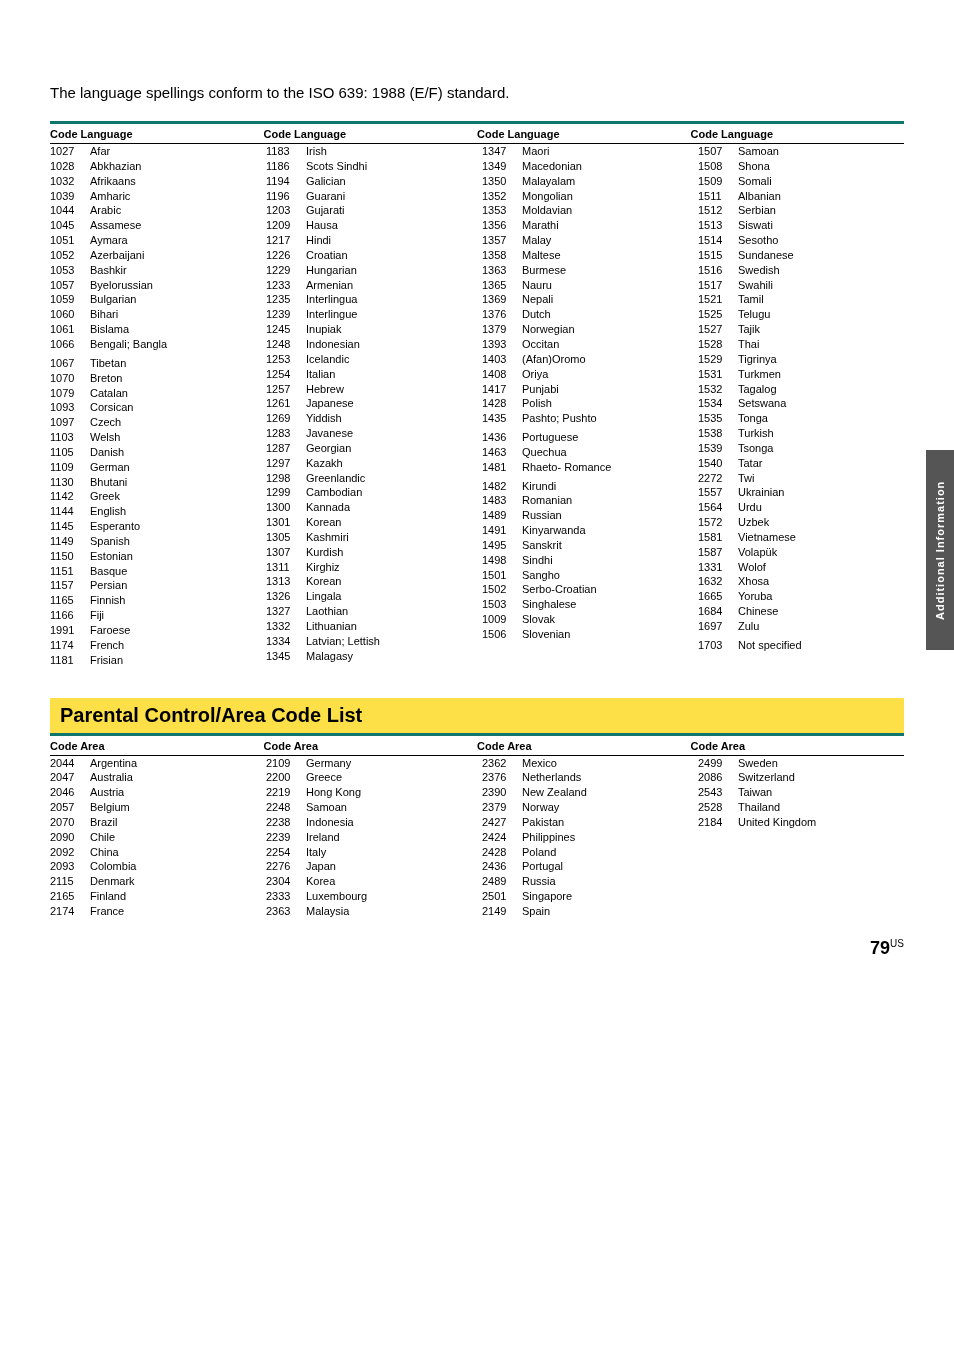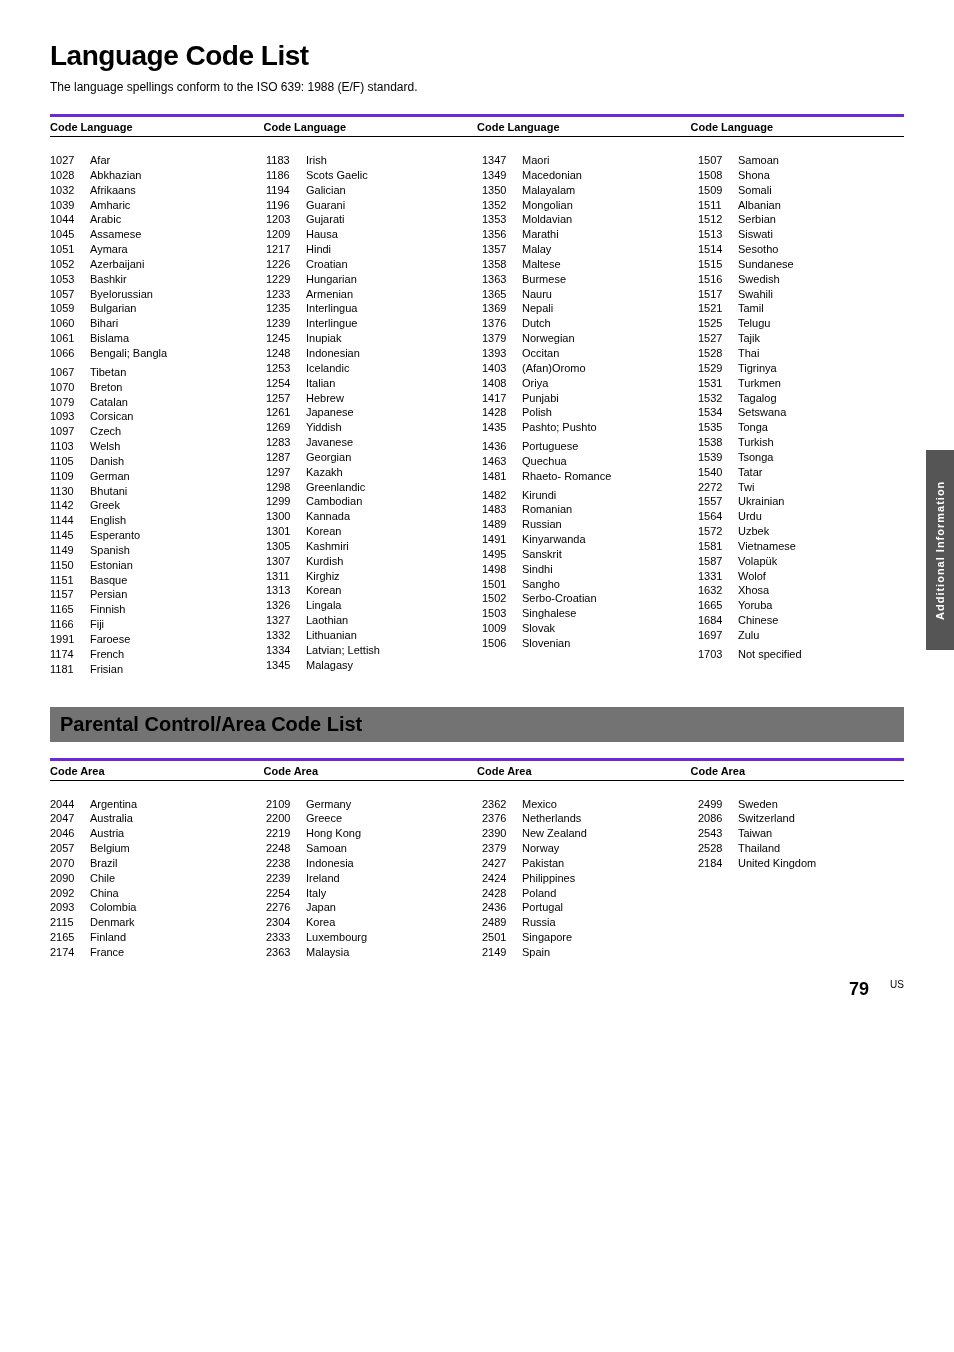--- a/index.html
+++ b/index.html
@@ -16,29 +16,30 @@
       padding: 40px 50px 40px 50px;
       position: relative;
     }
     h1 {
       font-size: 28px;
       font-weight: 900;
       margin-bottom: 8px;
       letter-spacing: -0.5px;
     }
     .subtitle {
-      font-size: 12px;
+      font-size: 15px;
       margin-bottom: 20px;
+      margin-top: 44px;
     }
     .section-title {
       font-size: 20px;
       font-weight: 900;
-      background: #737373;
+      background: #fde047;
       padding: 6px 10px;
-      margin-bottom: 16px;
+      margin-bottom: 0;
     }
     .side-label {
       position: absolute;
       right: 0;
       top: 450px;
       width: 28px;
       height: 200px;
       background: #555;
       color: #fff;
       display: flex;
@@ -54,21 +55,20 @@
     .page-num {
       position: absolute;
       bottom: 30px;
       right: 50px;
       font-size: 18px;
       font-weight: bold;
     }
     .page-num sup {
       font-size: 10px;
       font-weight: normal;
-      margin-left: 21px;
     }
     .four-col {
       display: grid;
       grid-template-columns: 1fr 1fr 1fr 1fr;
       gap: 18px 10px;
     }
     .data-row {
       display: flex;
       line-height: 1.35;
     }
@@ -79,35 +79,34 @@
     .name-cell {
       font-size: 11px;
       flex: 1;
     }
     .section-block {
       margin-bottom: 30px;
     }
     .section-header-row {
       display: grid;
       grid-template-columns: 1fr 1fr 1fr 1fr;
-      border-top: 3px solid #6d28d9;
+      border-top: 3px solid #0f766e;
       border-bottom: 1px solid #000;
       padding: 4px 0 3px 0;
-      margin-bottom: 16px;
+      margin-bottom: 0;
     }
     .col-header {
       font-weight: bold;
       font-size: 11px;
     }
   </style>
 </head>
 <body>
 
 <div class="page">
-  <h1>Language Code List</h1>
   <p class="subtitle">The language spellings conform to the ISO 639: 1988 (E/F) standard.</p>
 
   <div class="section-block">
     <div class="section-header-row">
       <div class="col-header">Code Language</div>
       <div class="col-header">Code Language</div>
       <div class="col-header">Code Language</div>
       <div class="col-header">Code Language</div>
     </div>
     <div class="four-col" id="lang-table-body">
@@ -254,21 +253,21 @@
             <span class="name-cell">Frisian</span>
           </div>
         </div>
         <div>
           <div class="data-row">
             <span class="code-cell">1183</span>
             <span class="name-cell">Irish</span>
           </div>
           <div class="data-row">
             <span class="code-cell">1186</span>
-            <span class="name-cell">Scots Gaelic</span>
+            <span class="name-cell">Scots Sindhi</span>
           </div>
           <div class="data-row">
             <span class="code-cell">1194</span>
             <span class="name-cell">Galician</span>
           </div>
           <div class="data-row">
             <span class="code-cell">1196</span>
             <span class="name-cell">Guarani</span>
           </div>
           <div class="data-row">

